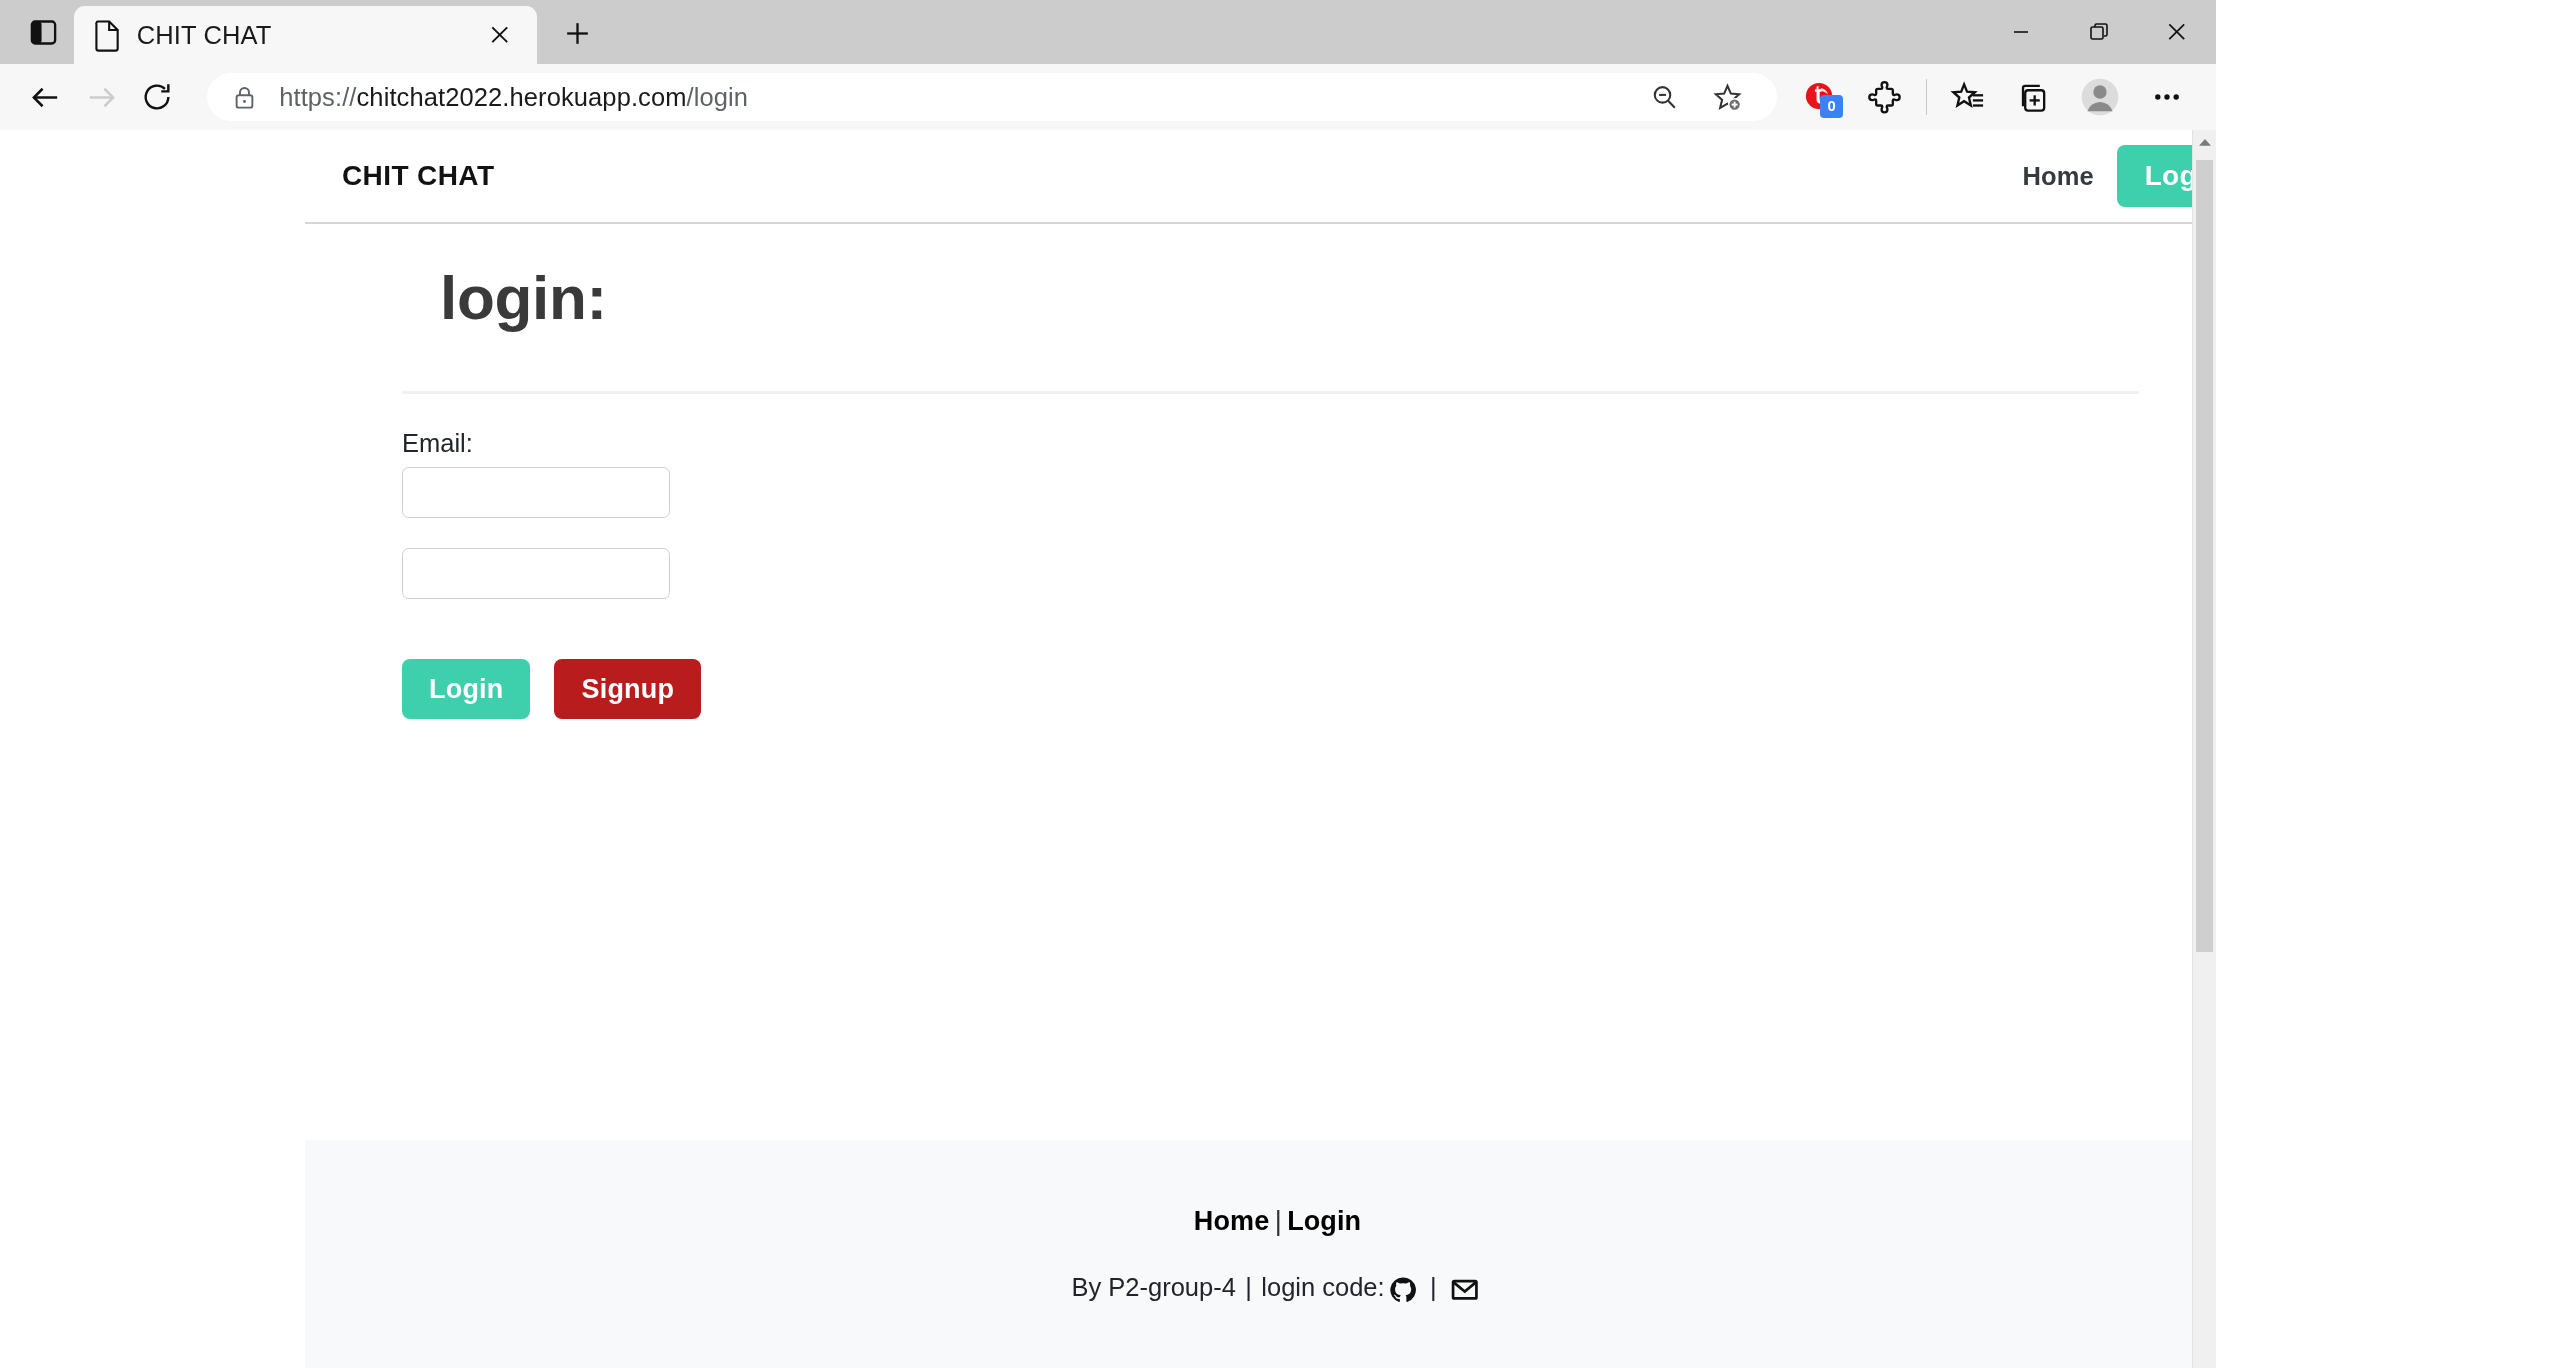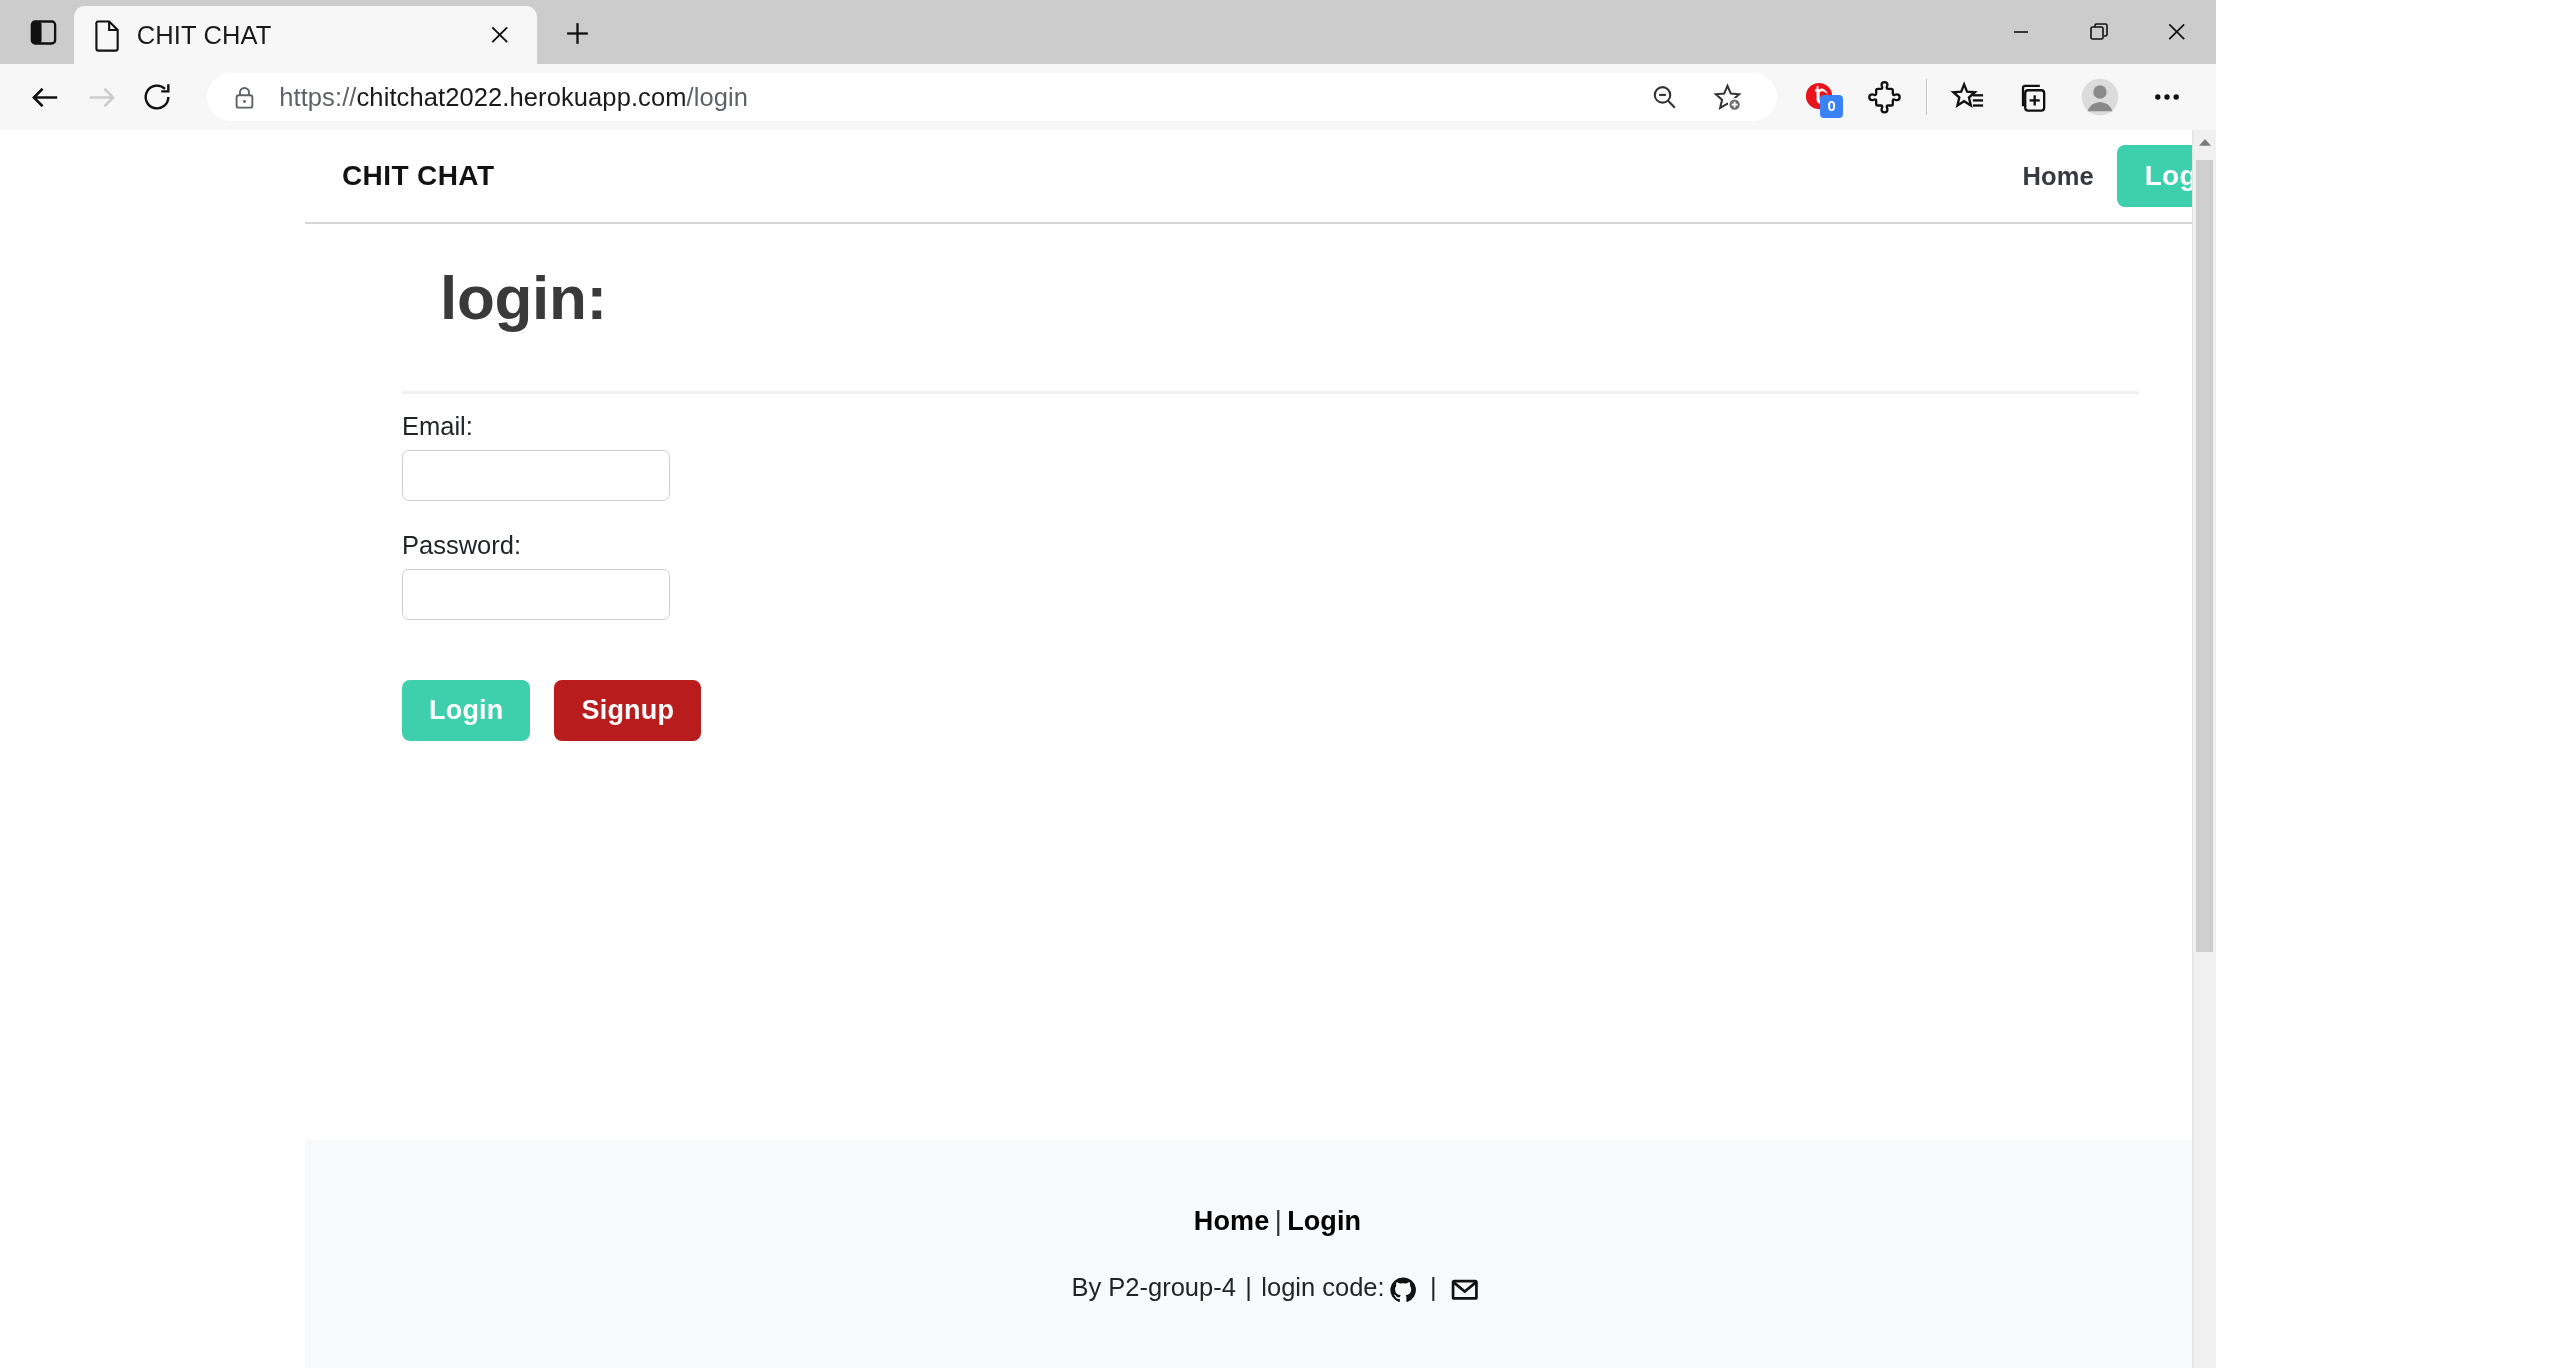--- a/index.html
+++ b/index.html
@@ -160,21 +160,21 @@
     letter-spacing: -0.3px;
     line-height: 1.1;
     margin-left: 38px;
   }
   .divider {
     height: 2.7px; background: #f0f0f0;
     width: 1737px;
     margin: 59px 0 0 0;
   }
 
-  .form { padding-top: 18px; }
+  .form { padding-top: 35px; }
   .field-label {
     font-size: 25.5px; color: #212529;
     margin-bottom: 9.4px;
     display:block;
   }
   .field-input {
     width: 268px; height: 51px;
     border: 1.3px solid #cfcfcf;
     border-radius: 6.7px;
     background: #ffffff;
@@ -406,21 +406,20 @@
         <div class="content">
           <h1 class="page-title">login:</h1>
           <div class="divider"></div>
 
           <form class="form">
             <div class="field-block">
               <label class="field-label">Email:</label>
               <input class="field-input" type="text" value="" style="">
             </div>
             <div class="field-block">
-              <label class="field-label">Password:</label>
               <input class="field-input" type="password" value="" style="">
             </div>
 
             <div class="btn-row">
               <button type="button" class="btn btn-login">Login</button>
               <button type="button" class="btn btn-signup">Signup</button>
             </div>
           </form>
         </div>
       </div>

